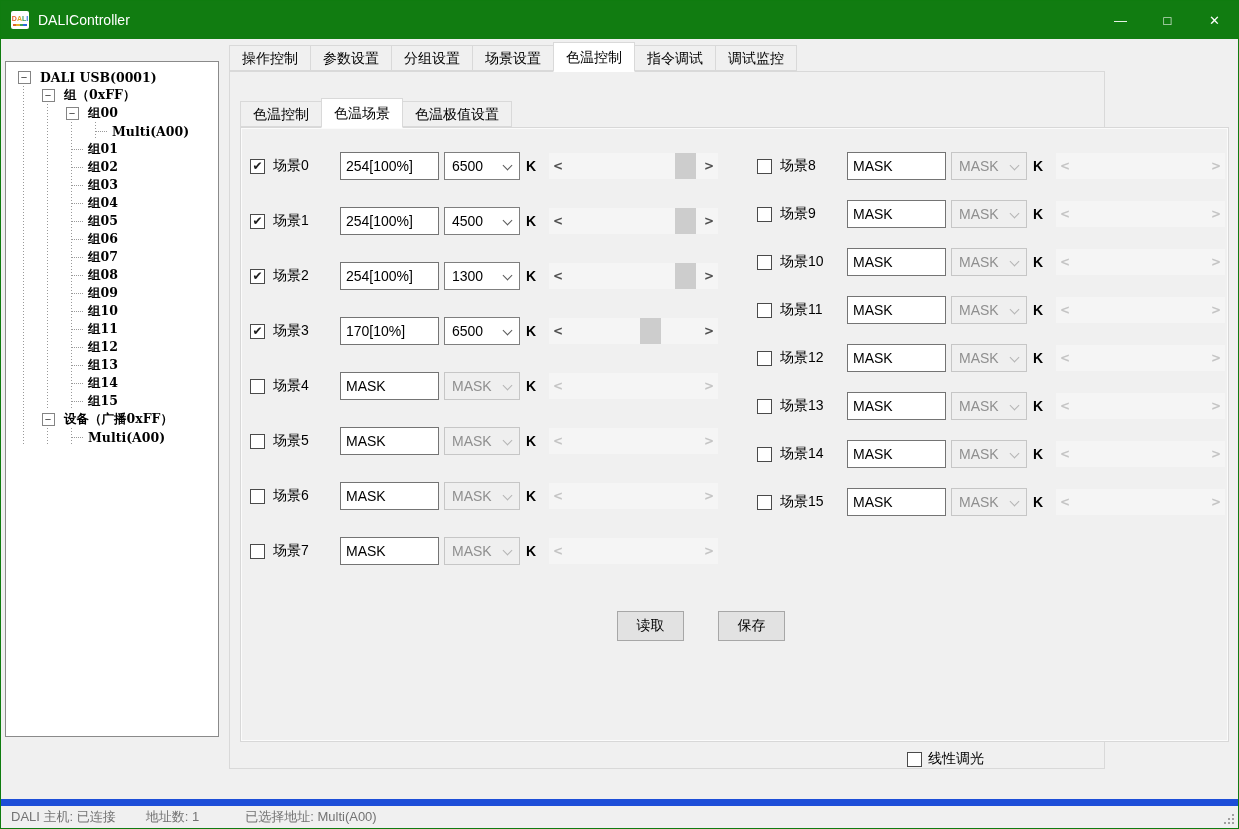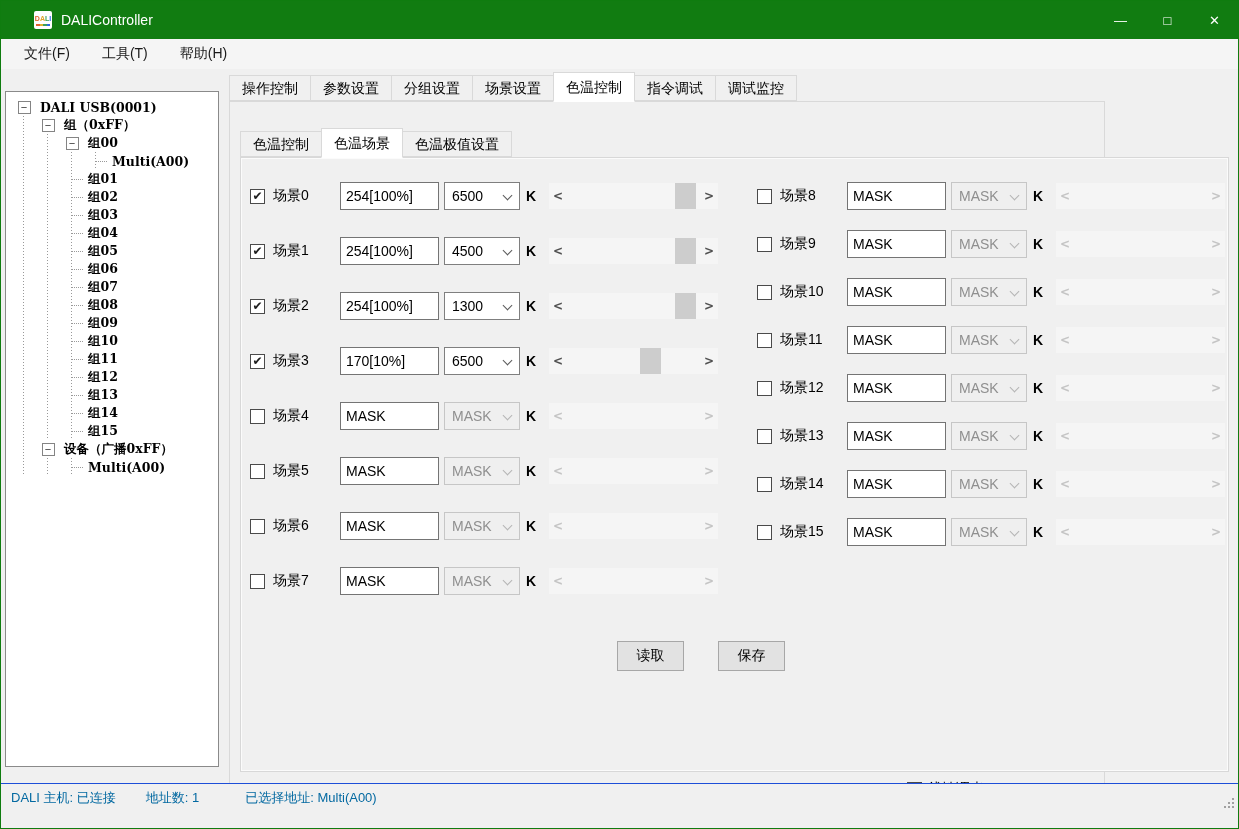--- a/index.html
+++ b/index.html
@@ -1,21 +1,21 @@
 <!DOCTYPE html>
 <html><head>
 <meta charset="utf-8">
 <style>
   html,body{margin:0;padding:0;background:#3c3c3c;}
   *{box-sizing:border-box;}
   .window{position:relative;width:1239px;height:829px;background:#f0f0f0;
     border:1px solid #0f7c0f;font-family:"Liberation Sans",sans-serif;overflow:hidden;}
 
   
-  .titlebar{height:38px;background:#117c11;display:flex;align-items:center;color:#fff;padding-left:23px;}
+  .titlebar{height:38px;background:#117c11;display:flex;align-items:center;color:#fff;}
   .app-icon{width:18px;height:18px;background:#fff;border-radius:2px;margin-left:10px;
     display:flex;align-items:flex-start;justify-content:center;font-size:7px;font-weight:bold;
     line-height:1;padding-top:4px;position:relative;}
   .app-icon::after{content:"";position:absolute;left:2px;right:2px;bottom:3px;height:2px;
     background:linear-gradient(to right,#e0632b 0 25%,#e0b32b 25% 50%,#3aa05a 50% 75%,#2b6ae0 75% 100%);}
   .app-icon b{font-weight:bold;}
   .ic0{color:#e0632b}.ic1{color:#e0a32b}.ic2{color:#3aa05a}.ic3{color:#2b6ae0}
   .title{margin-left:9px;font-size:14px;}
   .win-controls{margin-left:auto;display:flex;height:100%;}
   .win-btn{width:47px;height:100%;display:flex;align-items:center;justify-content:center;
@@ -83,22 +83,22 @@
 
   .btn{position:absolute;width:67px;height:30px;background:#e2e2e2;border:1px solid #a7a7a7;
     font-size:14px;font-family:inherit;color:#000;}
   .btn-read{left:376px;top:483px;}
   .btn-save{left:477px;top:483px;}
 
   .linear{position:absolute;left:677px;top:678px;display:flex;align-items:center;font-size:14px;}
   .linear .cb{margin-right:6px;}
 
   
-  .statusbar{position:absolute;left:0;right:0;bottom:16px;height:29px;background:#f0f0f0;
-    border-top:1px solid #1d4ed8;display:flex;align-items:center;font-size:13px;color:#0369a1;}
+  .statusbar{position:absolute;left:0;right:0;bottom:0;height:29px;background:#f0f0f0;
+    border-top:7px solid #1d4ed8;display:flex;align-items:center;font-size:13px;color:#737373;}
   .st1{margin-left:10px;}
   .st2{margin-left:30px;}
   .st3{margin-left:46px;}
   .grip{position:absolute;right:3px;bottom:3px;width:11px;height:11px;}
   .grip::after{content:"";position:absolute;left:0;top:0;width:2px;height:2px;background:transparent;
     box-shadow:8px 0 #a0a0a0,8px 4px #a0a0a0,8px 8px #a0a0a0,4px 4px #a0a0a0,4px 8px #a0a0a0,0 8px #a0a0a0;}
 </style>
 </head>
 <body>
 
@@ -118,25 +118,20 @@
       </div>
       <div class="win-btn">
         <span>□</span>
       </div>
       <div class="win-btn">
         <span>✕</span>
       </div>
     </div>
   </div>
 
-  <div class="menubar">
-      <div class="menu-item">文件(F)</div>
-      <div class="menu-item">工具(T)</div>
-      <div class="menu-item">帮助(H)</div>
-    </div>
 
   <div class="content">
     <div class="tree-panel">
         <div class="tree-row">
           <span class="junction">
             <span class="ebox">−</span>
           </span>
           <span class="tree-label">DALI USB(0001)</span>
         </div>
         <div class="tree-row">

